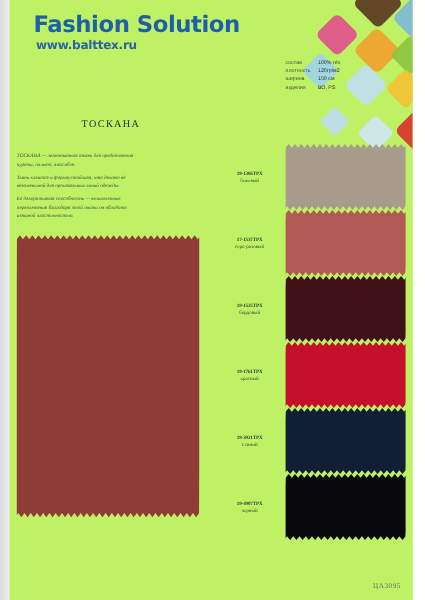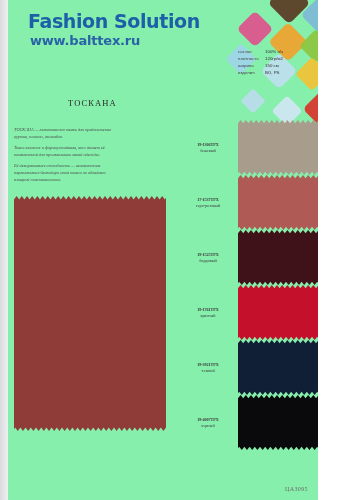--- a/index.html
+++ b/index.html
@@ -4,22 +4,22 @@
 <style>
   * { box-sizing: border-box; margin: 0; padding: 0; }
   html, body {
     width: 354px; height: 500px;
     background: #ffffff;
     font-family: "Liberation Serif", serif;
     overflow: hidden;
   }
   #card {
     position: relative;
-    width: 318px; height: 500px;
-    background: #86efac;
+    width: 344px; height: 500px;
+    background: #bef264;
     overflow: hidden;
   }
 
   
   #deco {
     position: absolute; top: 0; right: 0;
     width: 140px; height: 150px;
     overflow: hidden;
     pointer-events: none;
   }
@@ -31,21 +31,21 @@
     font-family: "DejaVu Sans", sans-serif;
     font-weight: bold;
     font-size: 19px;
     letter-spacing: -0.4px;
     color: #1d5fa8;
   }
   #site {
     position: absolute; left: 30px; top: 33px;
     font-family: "DejaVu Sans", sans-serif;
     font-weight: bold;
-    font-size: 13px;
+    font-size: 10px;
     color: #2a62a8;
     letter-spacing: -0.2px;
   }
   #fabric-name {
     position: absolute; left: 68px; top: 70px;
     font-family: "Liberation Serif", serif;
     font-size: 8.5px;
     letter-spacing: 1.1px;
     color: #2b2b2b;
     margin-top: 28px;

